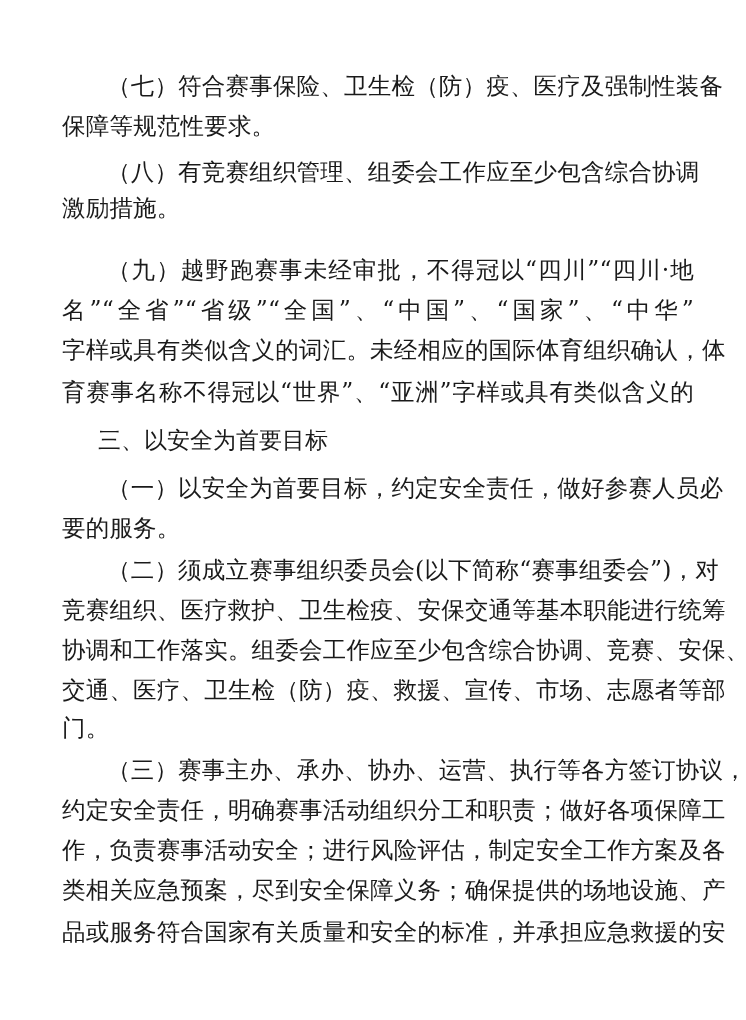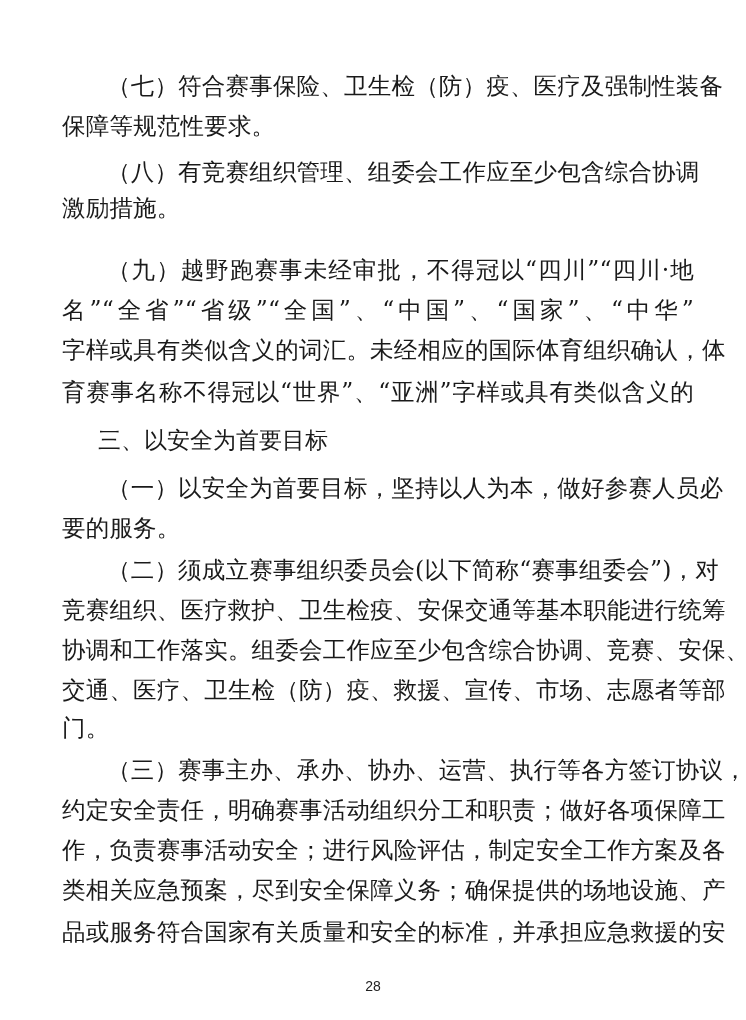--- a/index.html
+++ b/index.html
@@ -27,29 +27,28 @@
   <div class="line indent" style="top: 157px;">（八）有竞赛组织管理、组委会工作应至少包含综合协调</div>
   <div class="line last" style="top: 193px;">激励措施。</div>
 
   <div class="line indent" style="top: 255px;">（九）越野跑赛事未经审批，不得冠以“四川”“四川·地</div>
   <div class="line" style="top: 295px;">名”“全省”“省级”“全国”、“中国”、“国家”、“中华”</div>
   <div class="line" style="top: 335px;">字样或具有类似含义的词汇。未经相应的国际体育组织确认，体</div>
   <div class="line" style="top: 377px;">育赛事名称不得冠以“世界”、“亚洲”字样或具有类似含义的</div>
 
   <div class="heading" style="top: 425px;">三、以安全为首要目标</div>
 
-  <div class="line indent" style="top: 473px;">（一）以安全为首要目标，坚持以人为本，做好参赛人员必</div>
+  <div class="line indent" style="top: 473px;">（一）以安全为首要目标，约定安全责任，做好参赛人员必</div>
   <div class="line last" style="top: 513px;">要的服务。</div>
 
   <div class="line indent" style="top: 555px;">（二）须成立赛事组织委员会(以下简称“赛事组委会”)，对</div>
   <div class="line" style="top: 595px;">竞赛组织、医疗救护、卫生检疫、安保交通等基本职能进行统筹</div>
   <div class="line" style="top: 635px;">协调和工作落实。组委会工作应至少包含综合协调、竞赛、安保、</div>
   <div class="line" style="top: 675px;">交通、医疗、卫生检（防）疫、救援、宣传、市场、志愿者等部</div>
   <div class="line last" style="top: 713px;">门。</div>
 
   <div class="line indent" style="top: 755px;">（三）赛事主办、承办、协办、运营、执行等各方签订协议，</div>
   <div class="line" style="top: 835px;">作，负责赛事活动安全；进行风险评估，制定安全工作方案及各</div>
   <div class="line" style="top: 795px;">约定安全责任，明确赛事活动组织分工和职责；做好各项保障工</div>
   <div class="line" style="top: 875px;">类相关应急预案，尽到安全保障义务；确保提供的场地设施、产</div>
   <div class="line" style="top: 917px;">品或服务符合国家有关质量和安全的标准，并承担应急救援的安</div>
 
-  <div class="pagenum">28</div>
 </div>
 
 </body></html>

